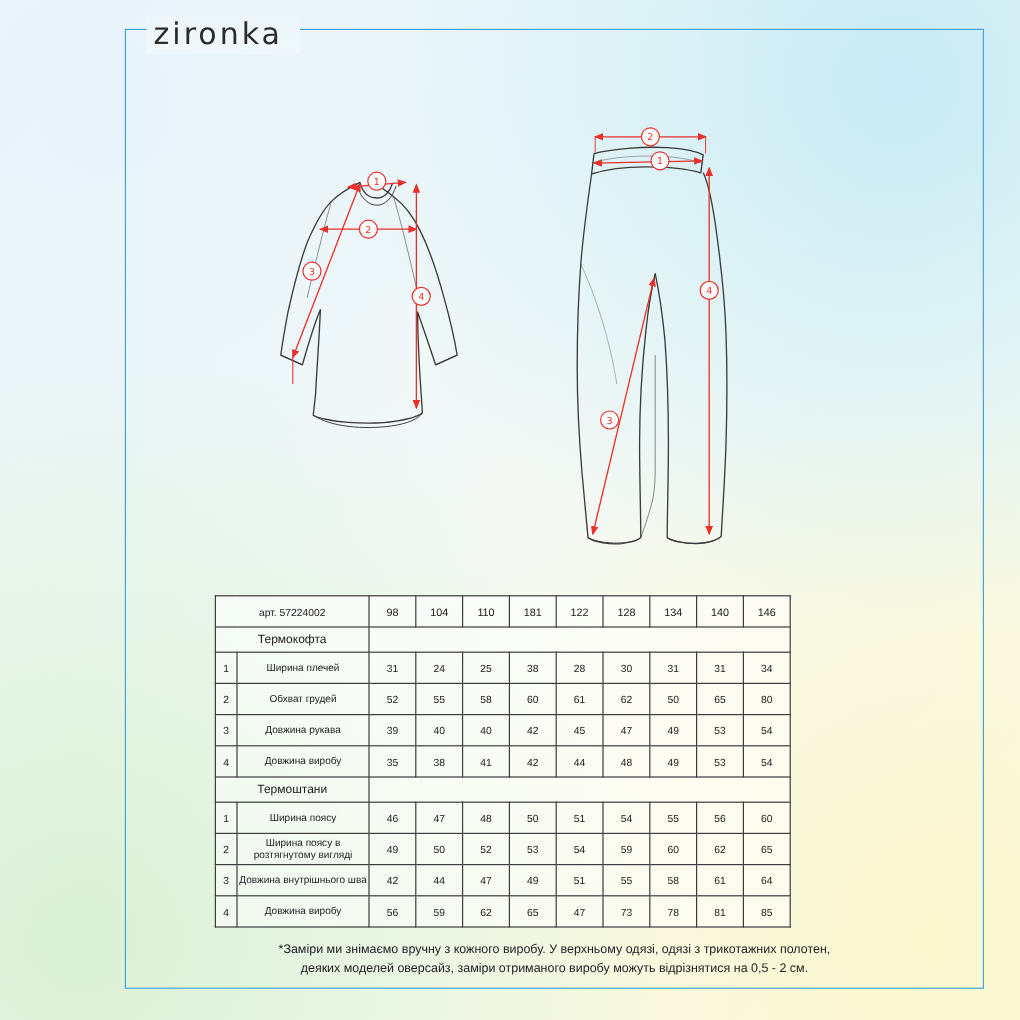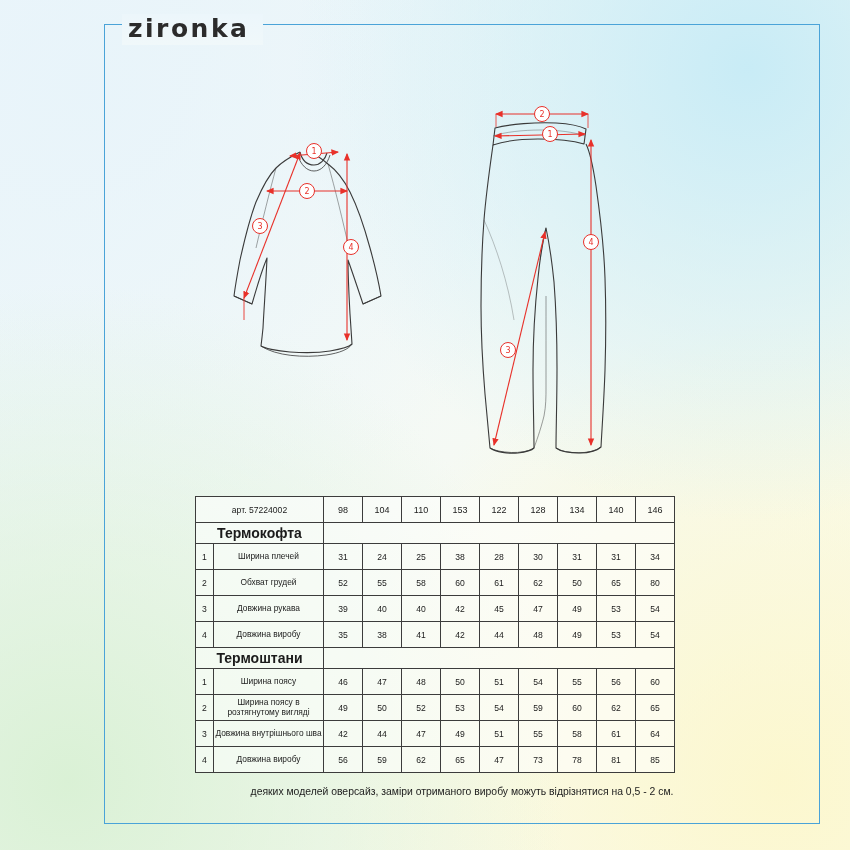--- a/index.html
+++ b/index.html
@@ -36,40 +36,40 @@
     pointer-events: none;
   }
   .logo {
     position: absolute;
     left: 122px;
     top: 14px;
     font-size: 25px;
     letter-spacing: 2.5px;
     color: #2b2b2b;
     font-family: "DejaVu Sans", sans-serif;
-    font-weight: 700;
+    font-weight: 400;
     background: linear-gradient(180deg, rgba(236,246,251,1) 0%, rgba(240,248,250,1) 100%);
     padding: 2px 14px 4px 6px;
     line-height: 1;
   }
 
   
   .illustration {
     position: absolute;
     left: 104px;
     top: 70px;
     width: 716px;
     height: 420px;
   }
   .svg-wrap { width: 100%; height: 100%; display: block; }
 
   
   .table-area {
     position: absolute;
-    left: 195px;
+    left: 179px;
     top: 496px;
     width: 480px;
     border-radius: 23px;
   }
   table.size-table {
     border-collapse: collapse;
     width: 480px;
     font-size: 8.6px;
     color: #1b1b1b;
     background: rgba(255,255,255,0.55);
@@ -101,22 +101,22 @@
   td.label {
     text-align: left;
     padding-left: 7px;
     padding-right: 4px;
     font-size: 8.4px;
     line-height: 1.15;
     margin-left: 24px;
   }
   td.val { width: 38px; font-size: 8.6px; }
   tr.section td {
-    font-weight: bold;
-    font-size: 14px;
+    font-weight: normal;
+    font-size: 10px;
     height: 20px;
   }
   td.section-title {
     text-align: center;
     padding-left: 0;
   }
 
   .footnote {
     position: absolute;
     left: 120px;
@@ -246,21 +246,21 @@
   </div>
 
   <div class="table-area">
     <table class="size-table">
       <thead>
         <tr>
           <th class="head-art" colspan="2">арт. 57224002</th>
           <th class="head-size">98</th>
           <th class="head-size">104</th>
           <th class="head-size">110</th>
-          <th class="head-size">153</th>
+          <th class="head-size">181</th>
           <th class="head-size">122</th>
           <th class="head-size">128</th>
           <th class="head-size">134</th>
           <th class="head-size">140</th>
           <th class="head-size">146</th>
         </tr>
       </thead>
       <tbody>
 
         <tr class="section">
@@ -382,16 +382,17 @@
           <td class="val">73</td>
           <td class="val">78</td>
           <td class="val">81</td>
           <td class="val">85</td>
         </tr>
       </tbody>
     </table>
   </div>
 
   <div class="footnote">
+    <div>*Заміри ми знімаємо вручну з кожного виробу. У верхньому одязі, одязі з трикотажних полотен,</div>
     <div>деяких моделей оверсайз, заміри отриманого виробу можуть відрізнятися на 0,5 - 2 см.</div>
   </div>
 
 </div>
 
 </body></html>

